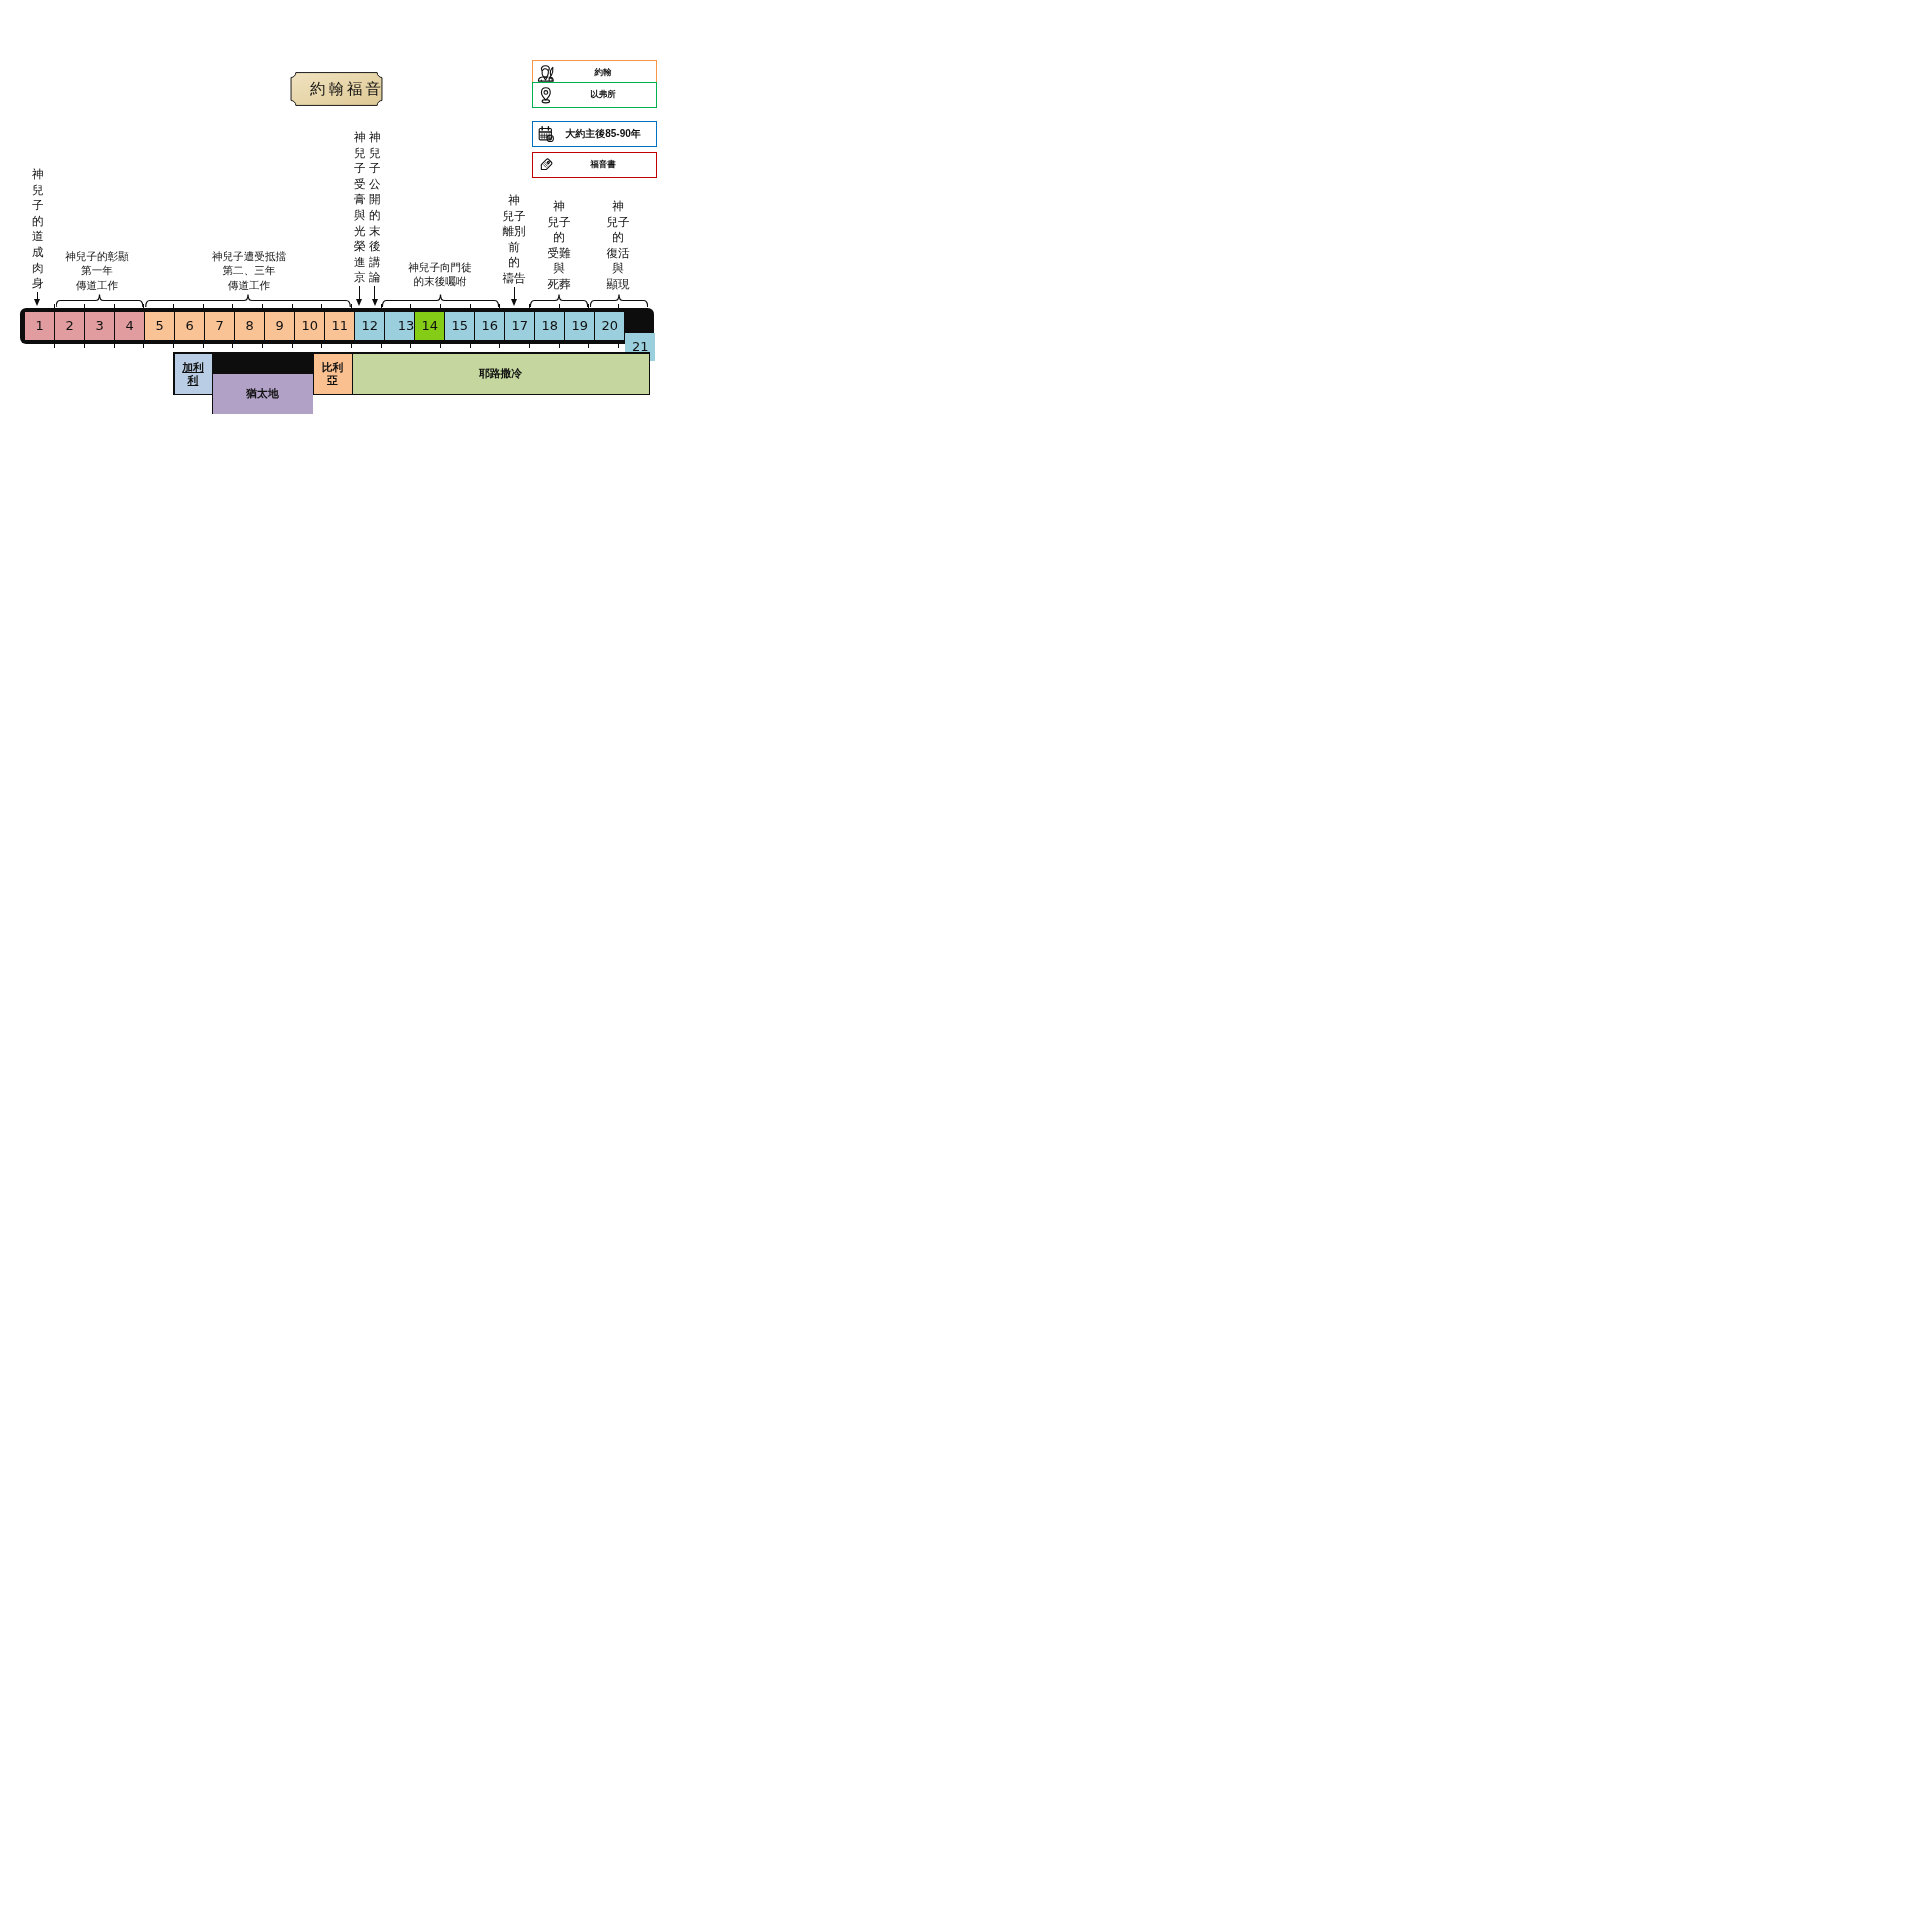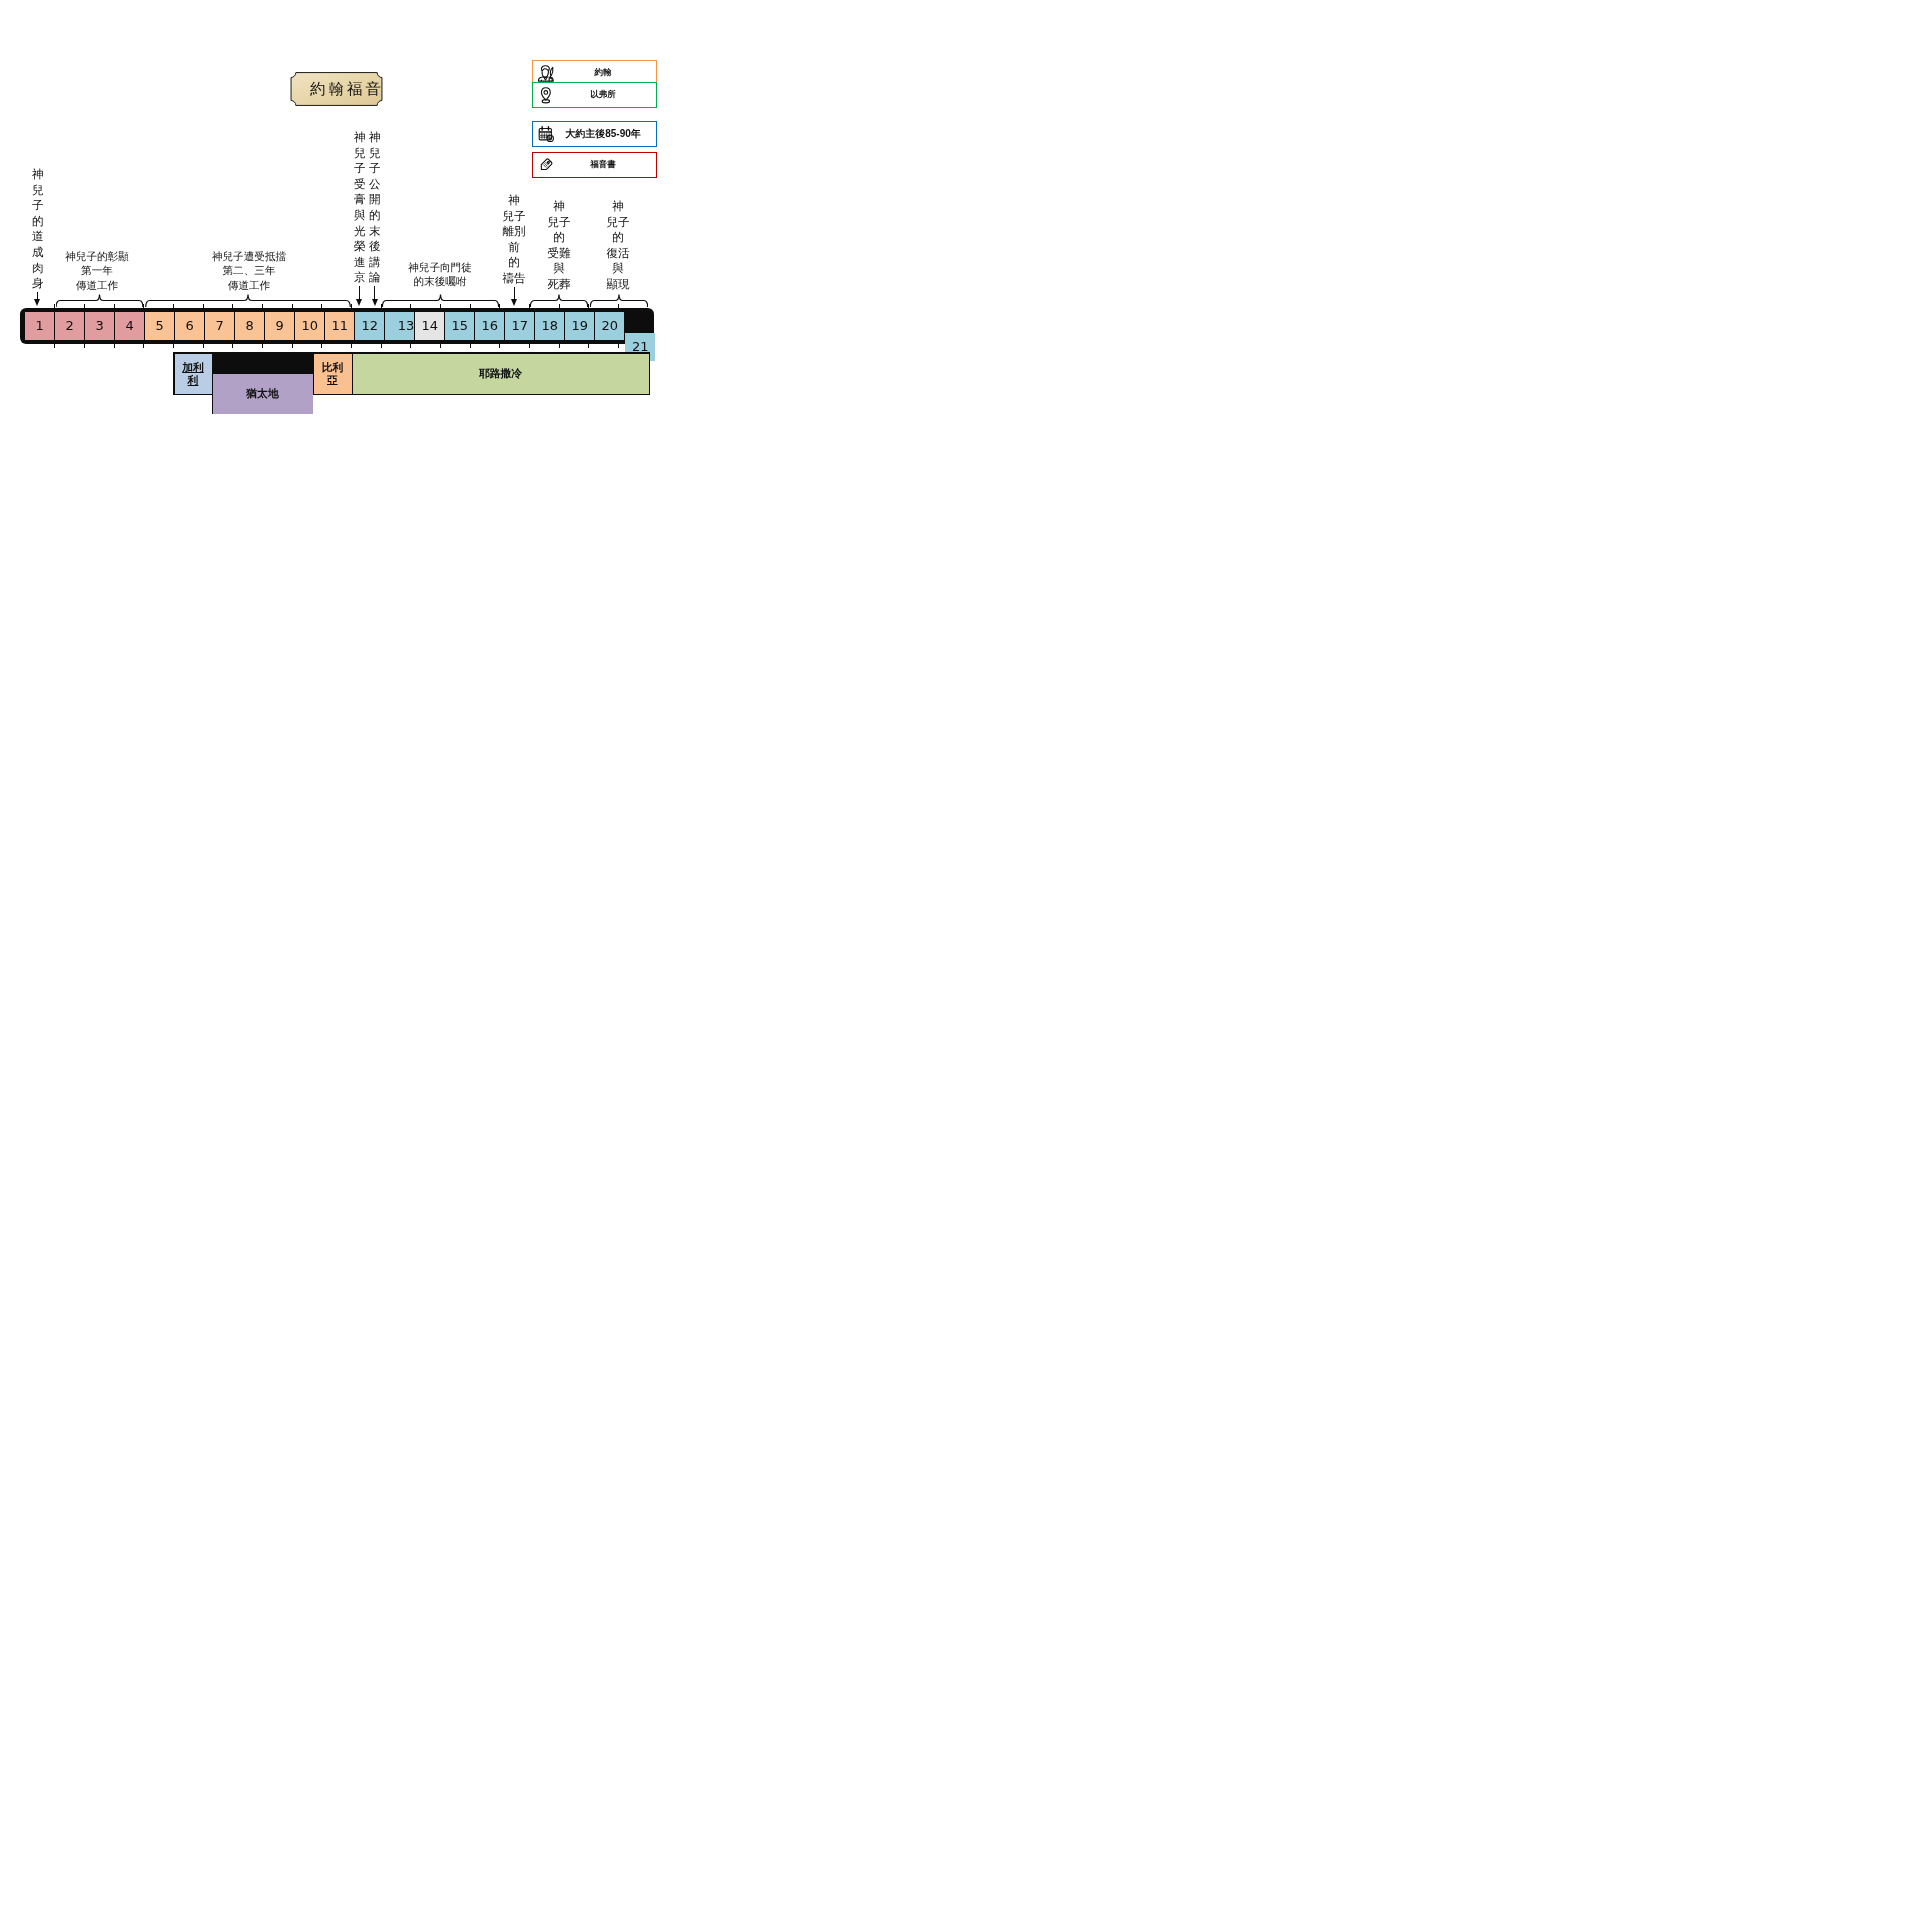--- a/index.html
+++ b/index.html
@@ -169,21 +169,21 @@
         </div>
         <div class="chapter-cell" style="width: 30px; background: rgb(249, 195, 150);">
           <span class="chapter-num">11</span>
         </div>
         <div class="chapter-cell" style="width: 30px; background: rgb(155, 207, 221);">
           <span class="chapter-num">12</span>
         </div>
         <div class="chapter-cell" style="width: 30px; background: rgb(155, 207, 221); justify-content: flex-end;">
           <span class="chapter-num">13</span>
         </div>
-        <div class="chapter-cell" style="width: 30px; background: #e5e5e5; text-align: right;">
+        <div class="chapter-cell" style="width: 30px; background: #84cc16; text-align: right;">
           <span class="chapter-num">14</span>
         </div>
         <div class="chapter-cell" style="width: 30px; background: rgb(155, 207, 221);">
           <span class="chapter-num">15</span>
         </div>
         <div class="chapter-cell" style="width: 30px; background: rgb(155, 207, 221);">
           <span class="chapter-num">16</span>
         </div>
         <div class="chapter-cell" style="width: 30px; background: rgb(155, 207, 221);">
           <span class="chapter-num">17</span>

